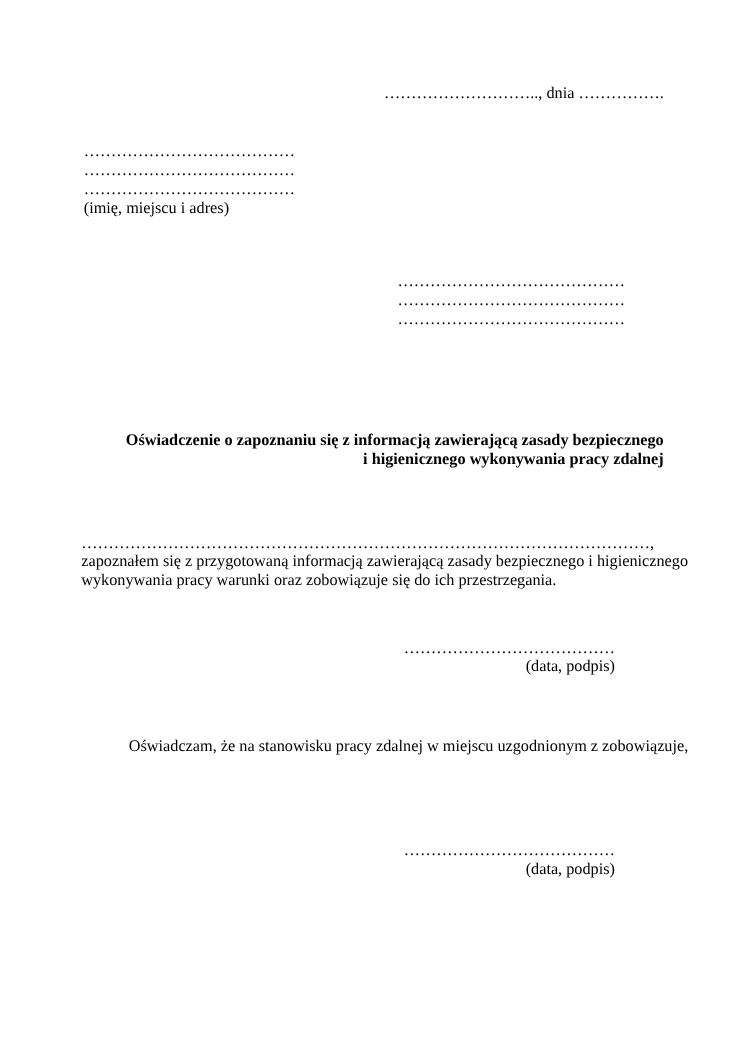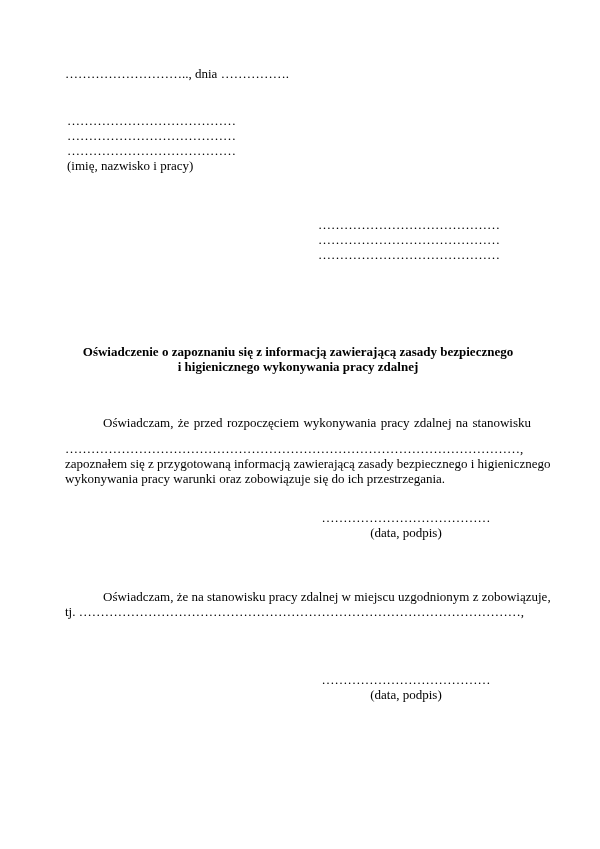--- a/index.html
+++ b/index.html
@@ -9,22 +9,22 @@
     height: 849px;
     background: #ffffff;
     color: #000000;
     font-family: "Liberation Serif", serif;
     font-size: 13px;
     line-height: 15px;
     overflow: hidden;
   }
   .abs { position: absolute; }
   .line { white-space: nowrap; }
-  .right { text-align: left; font-family: Liberation Serif, serif; }
-  .center { text-align: center; }
+  .right { text-align: right; font-family: Liberation Serif, serif; }
+  .center { text-align: right; }
   .bold { font-weight: bold; }
   .just-last { text-align: justify; text-align-last: justify; }
   .indent { text-indent: 38px; }
 
   .date-line   { top: 66px;  left: 65px;  width: 466px; }
   .sender      { top: 113px; left: 67px; }
   .recipient   { top: 217px; left: 318px; }
   .doc-title   { top: 344px; left: 65px;  width: 466px; }
   .para1       { top: 415px; left: 65px;  width: 466px; }
   .para1-body  { margin-top: 11px; }
@@ -36,51 +36,49 @@
 <body>
 
 <div class="page">
 
   <div class="abs date-line right line">……………………….., dnia …………….</div>
 
   <div class="abs sender">
     <div class="line">…………………………………</div>
     <div class="line">…………………………………</div>
     <div class="line">…………………………………</div>
-    <div class="line">(imię, nazwisko i pracy)</div>
+    <div class="line">(imię, miejscu i adres)</div>
   </div>
 
   <div class="abs recipient">
     <div class="line">……………………………………</div>
     <div class="line">……………………………………</div>
     <div class="line">……………………………………</div>
   </div>
 
   <div class="abs doc-title center bold">
     <div>Oświadczenie o zapoznaniu się z informacją zawierającą zasady bezpiecznego</div>
     <div>i higienicznego wykonywania pracy zdalnej</div>
   </div>
 
   <div class="abs para1">
-    <div class="line indent just-last">Oświadczam, że przed rozpoczęciem wykonywania pracy zdalnej na stanowisku</div>
     <div class="para1-body">
       <div class="line">……………………………………………………………………………………………,</div>
       <div class="line just-last">zapoznałem się z przygotowaną informacją zawierającą zasady bezpiecznego i higienicznego</div>
       <div class="line">wykonywania pracy warunki oraz zobowiązuje się do ich przestrzegania.</div>
     </div>
   </div>
 
   <div class="abs sig1 center">
     <div class="line">…………………………………</div>
     <div class="line">(data, podpis)</div>
   </div>
 
   <div class="abs para2">
     <div class="line indent just-last">Oświadczam, że na stanowisku pracy zdalnej w miejscu uzgodnionym z zobowiązuje,</div>
-    <div class="line">tj. …………………………………………………………………………………………,</div>
   </div>
 
   <div class="abs sig2 center">
     <div class="line">…………………………………</div>
     <div class="line">(data, podpis)</div>
   </div>
 
 </div>
 
 </body></html>

